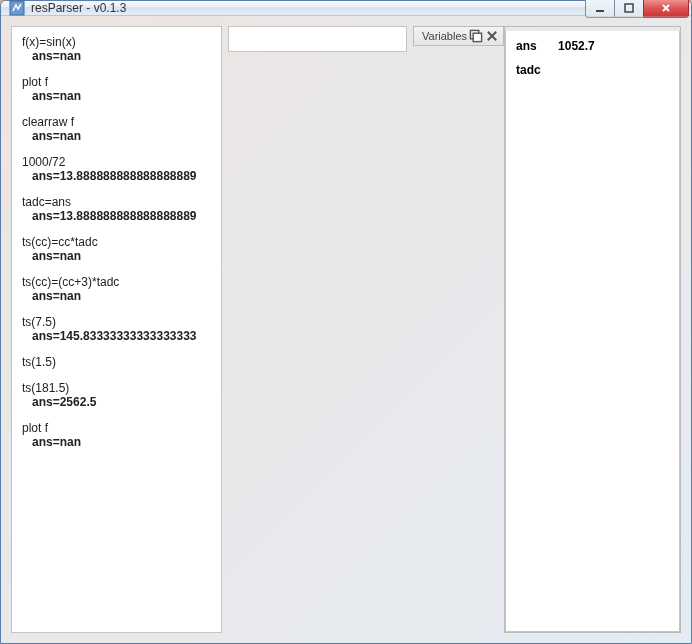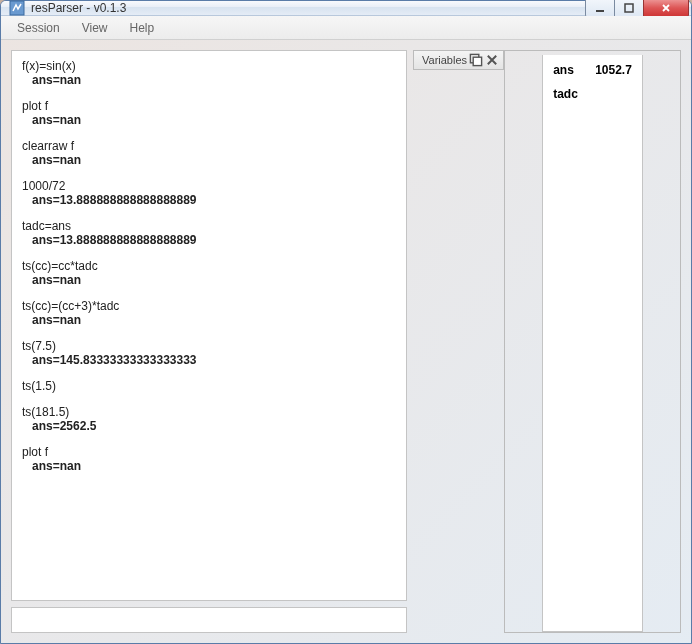--- a/index.html
+++ b/index.html
@@ -53,21 +53,21 @@
 }
 .menuitem { padding:3px 10px; color:#666; cursor:default; font-size:12px; }
 .client {
   flex:1;
   position:relative;
   background: linear-gradient(135deg, rgba(200,180,170,0.35), rgba(180,200,220,0.35));
   padding:10px;
   display:flex;
   gap:6px;
 }
-.leftcol { flex:1; display:flex; flex-direction:column; gap:6px; }
+.leftcol { flex:1; display:flex; flex-direction:row; gap:6px; }
 .console {
   flex:1;
   background:#fff;
   border:1px solid #c4c4c4;
   padding:8px 10px;
   overflow:auto;
   font-family: "Trebuchet MS", Arial, sans-serif;
   font-size:12px;
   color:#222;
 }
@@ -100,21 +100,20 @@
   font-size:12px;
 }
 .varrow { display:flex; margin-bottom:10px; }
 .varrow .vn { width:42px; font-weight:bold; }
 .varrow .vv { font-weight:bold; }
 .outer-border {
   border:1px solid #bbb;
   flex:1;
   display:flex;
   flex-direction:column;
-  align-items:center;
 }
 </style>
 </head>
 <body>
 
 <div class="window">
   <div class="titlebar">
     <span class="icon">
       <svg viewBox="0 0 16 16">
           <rect x="1" y="1" width="14" height="14" fill="#6a9ad0" stroke="#3a6aa0"></rect>
@@ -134,25 +133,20 @@
           </svg>
       </div>
       <div class="winbtn close">
         <svg viewBox="0 0 12 12">
             <path d="M3 3 L9 9 M9 3 L3 9" stroke="#fff" stroke-width="1.8"></path>
           </svg>
       </div>
     </div>
   </div>
 
-  <div class="menubar">
-    <div class="menuitem">Session</div>
-    <div class="menuitem">View</div>
-    <div class="menuitem">Help</div>
-  </div>
 
   <div class="client">
     <div class="leftcol">
       <div class="console" id="console">
           <div class="entry">
             <div class="inp">f(x)=sin(x)</div>
             <div class="out">ans=nan</div>
           </div>
           <div class="entry">
             <div class="inp">plot f</div>

